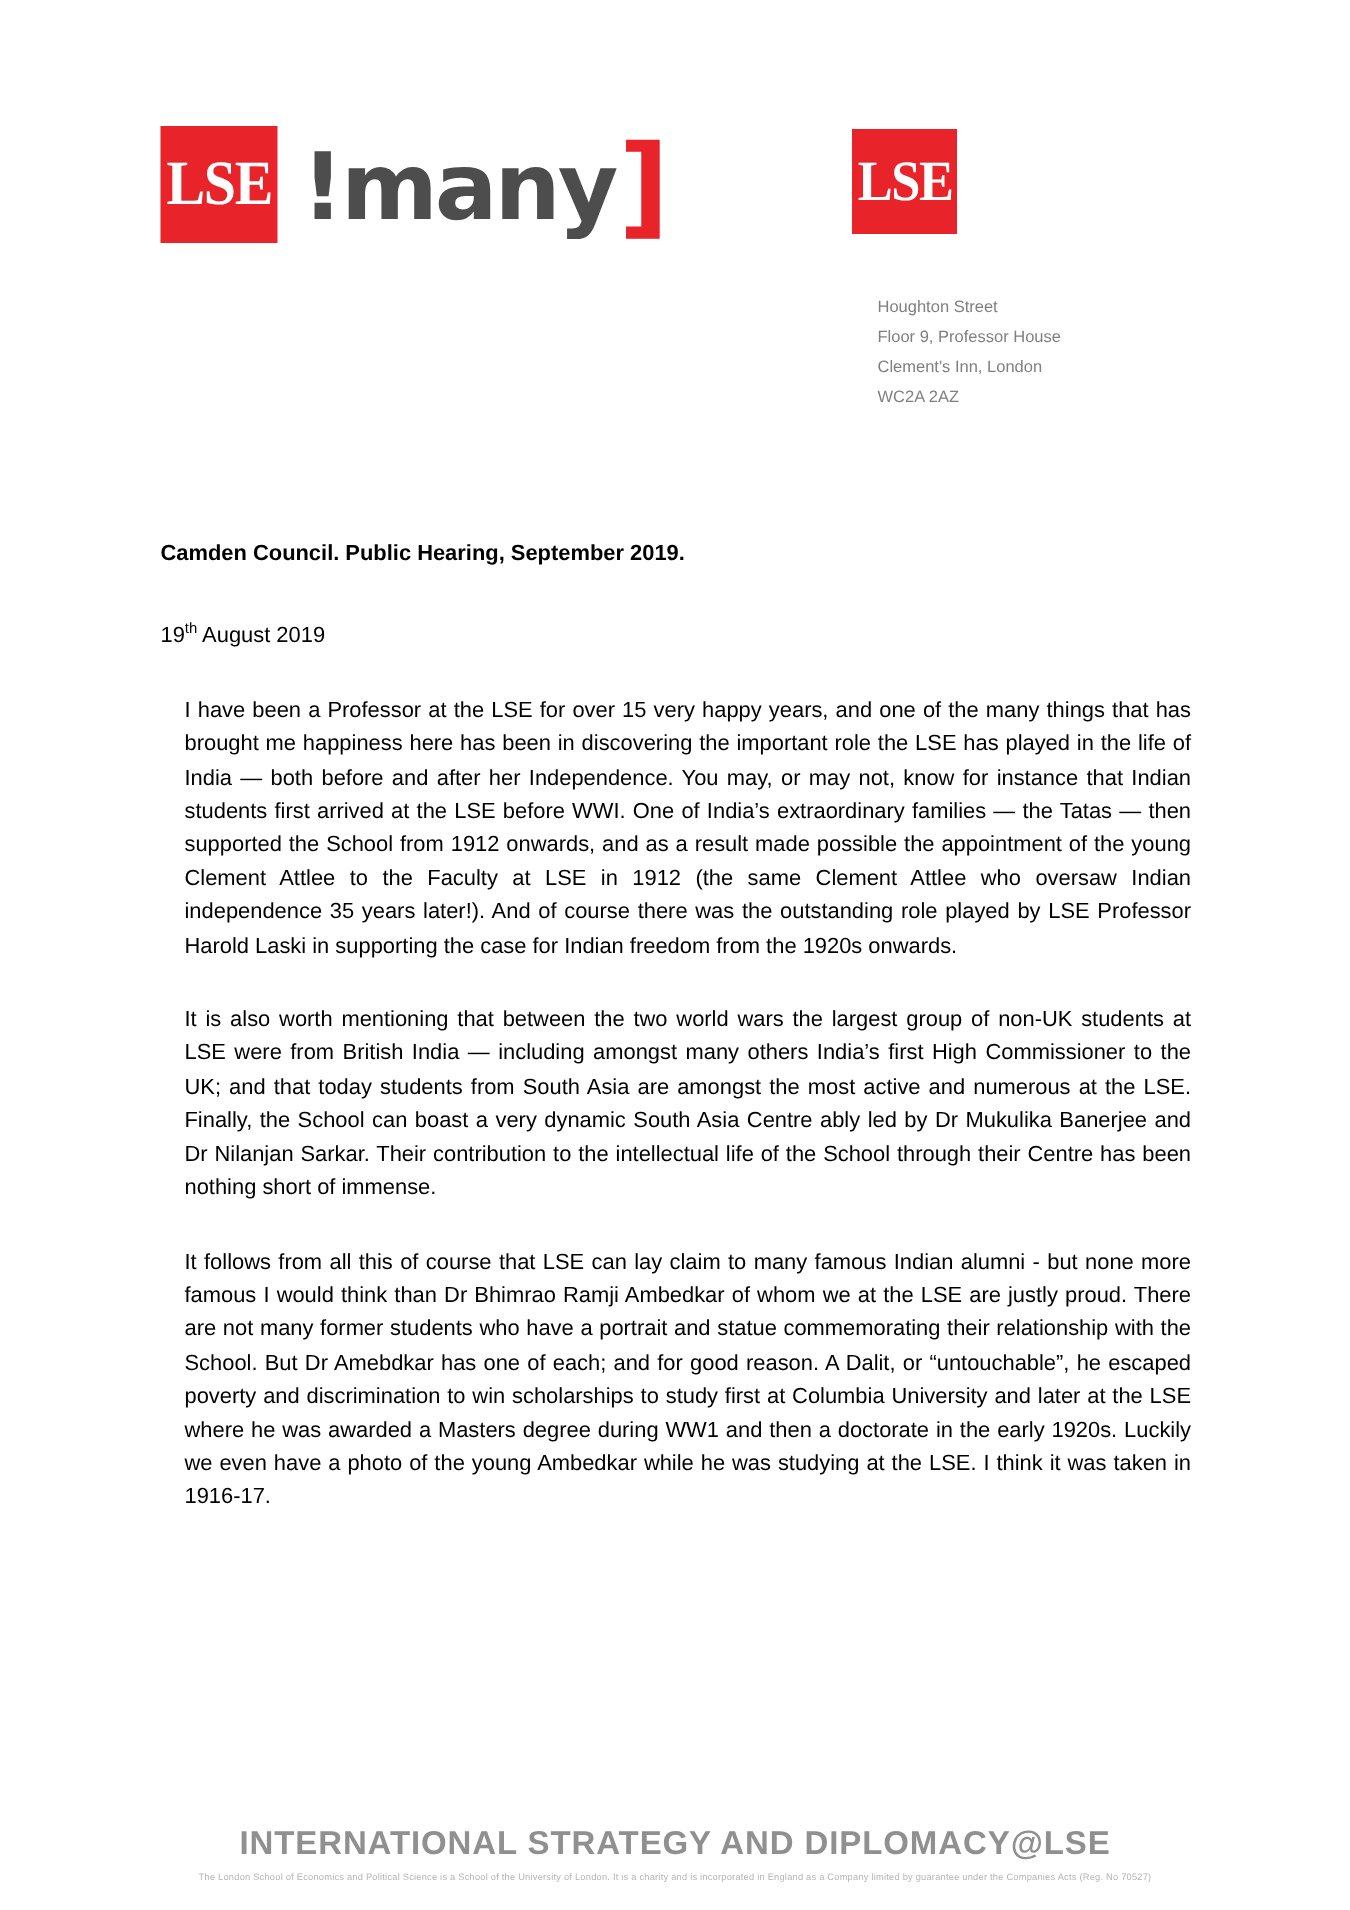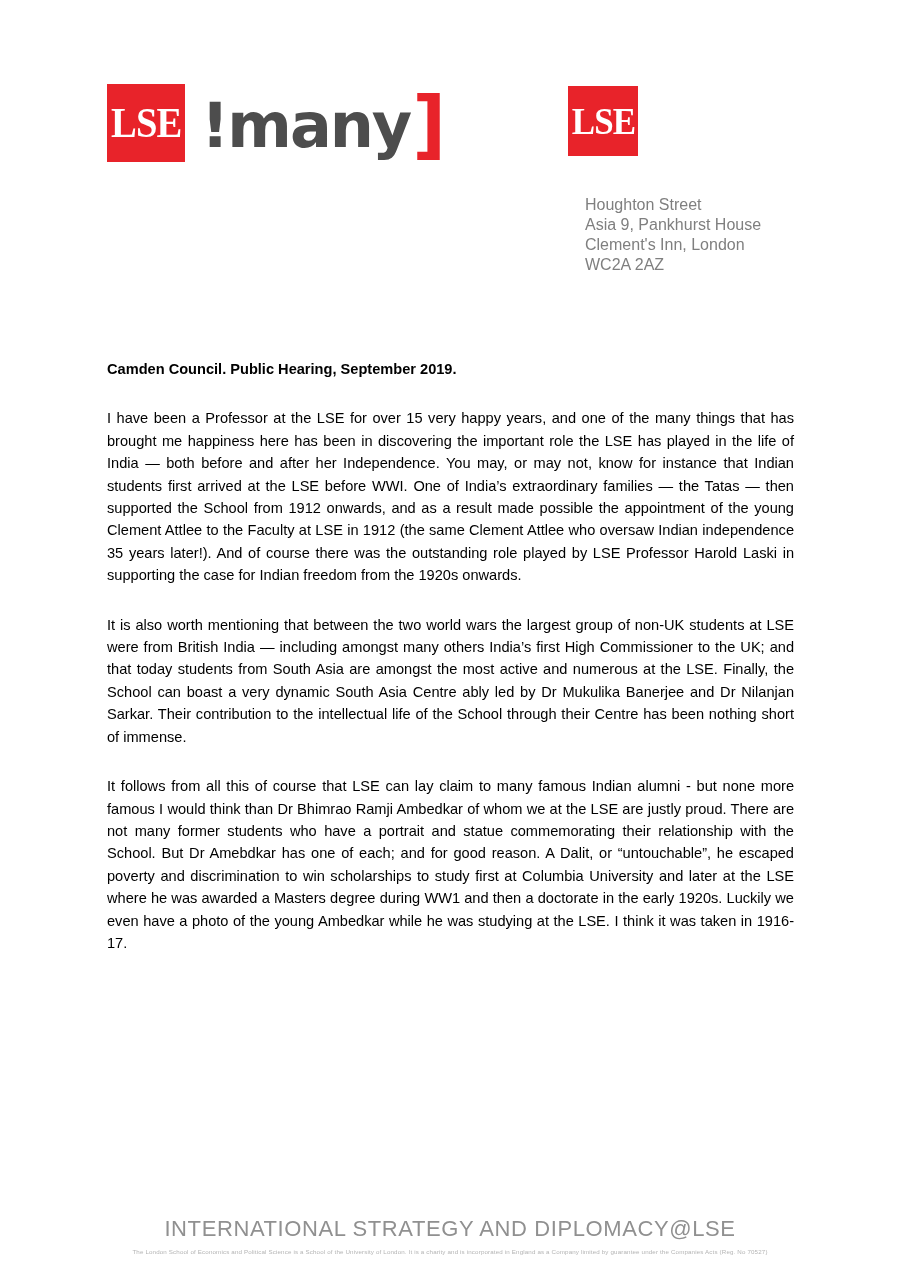--- a/index.html
+++ b/index.html
@@ -133,21 +133,21 @@
     margin-left: 5px;
     vertical-align: 1px;
   }
 
   
   .address {
     position: absolute;
     left: 585px;
     top: 195px;
     color: #7f7f7f;
-    font-size: 16px;
+    font-size: 11px;
     line-height: 20px;
     font-family: "Liberation Sans", sans-serif;
   }
   .address .ln { display: block; }
 
   
   .letter {
     position: absolute;
     left: 107px;
     top: 358px;
@@ -166,39 +166,39 @@
   }
   .date sup {
     font-size: 0.68em;
     vertical-align: super;
     line-height: 0;
   }
   .salutation {
     margin: 33px 0 0 0;
   }
   .para {
-    margin: 27px 0 0 0;
+    margin: 27px 0 0 16px;
     text-align: justify;
     text-justify: inter-word;
   }
 
   
   .footer {
     position: absolute;
     left: 0;
     bottom: 18px;
     width: 900px;
     text-align: center;
   }
   .footer-title {
     color: #909090;
     font-family: "Liberation Sans", sans-serif;
     font-size: 22px;
     letter-spacing: 0.6px;
-    font-weight: normal;
+    font-weight: bold;
     white-space: nowrap;
   }
   .footer-legal {
     margin-top: 6px;
     color: #b4b4b4;
     font-family: "Liberation Sans", sans-serif;
     font-size: 6.2px;
     letter-spacing: 0.15px;
     white-space: nowrap;
   }
@@ -220,29 +220,30 @@
     <div class="school-logo">
       <div class="school-mark">
         <span class="school-mark-text">LSE</span>
       </div>
     </div>
 
   </div>
 
   <div class="address">
     <span class="ln">Houghton Street</span>
-    <span class="ln">Asia 9, Pankhurst House</span>
+    <span class="ln">Floor 9, Professor House</span>
     <span class="ln">Clement's Inn, London</span>
     <span class="ln">WC2A 2AZ</span>
   </div>
 
   <div class="letter">
 
     <p class="subject">Camden Council.  Public Hearing, September 2019.</p>
 
+    <p class="date"><span>19</span><sup>th</sup><span> August 2019</span></p>
 
 
     <p class="para">I have been a  Professor at the LSE for over 15  very happy years,  and  one of the many things that has brought me  happiness here  has been in discovering the important role the LSE has played in the life of India — both before and after her Independence. You may, or may not, know for instance that Indian students first arrived at the LSE before WWI. One of India’s extraordinary families — the Tatas — then supported the School from 1912 onwards, and as a  result made possible the appointment of the young Clement Attlee to the Faculty at LSE in 1912 (the same Clement Attlee who oversaw Indian independence 35 years later!). And of course there was the outstanding role played by LSE Professor Harold Laski in supporting the case for Indian freedom from the 1920s onwards.</p>
     <p class="para">It is also worth mentioning that between the two world wars the largest group  of non-UK students at LSE were from British India — including amongst many others India’s first High Commissioner to the UK;   and that today students from South Asia are amongst the most active and numerous at the LSE. Finally, the School can boast a very dynamic South Asia Centre ably led by Dr Mukulika Banerjee and Dr Nilanjan Sarkar. Their contribution to the intellectual life of the School through their  Centre has been nothing short of immense.</p>
     <p class="para">It follows from all this of course that LSE can lay claim to many famous Indian alumni -  but none more famous I would think than Dr Bhimrao Ramji Ambedkar of whom we at the LSE are justly proud. There are not many former students who have a portrait and statue commemorating their relationship with the School. But Dr Amebdkar has one of each; and for good reason. A Dalit, or “untouchable”, he escaped poverty and discrimination to win scholarships to study first at Columbia University and later at  the LSE where he was awarded a Masters degree during WW1 and then a doctorate in the early 1920s. Luckily we even have a photo of the young Ambedkar while he was studying at the LSE. I think it was taken in 1916-17.</p>
 
   </div>
 
   <div class="footer">
     <div class="footer-title">INTERNATIONAL STRATEGY AND DIPLOMACY@LSE</div>

